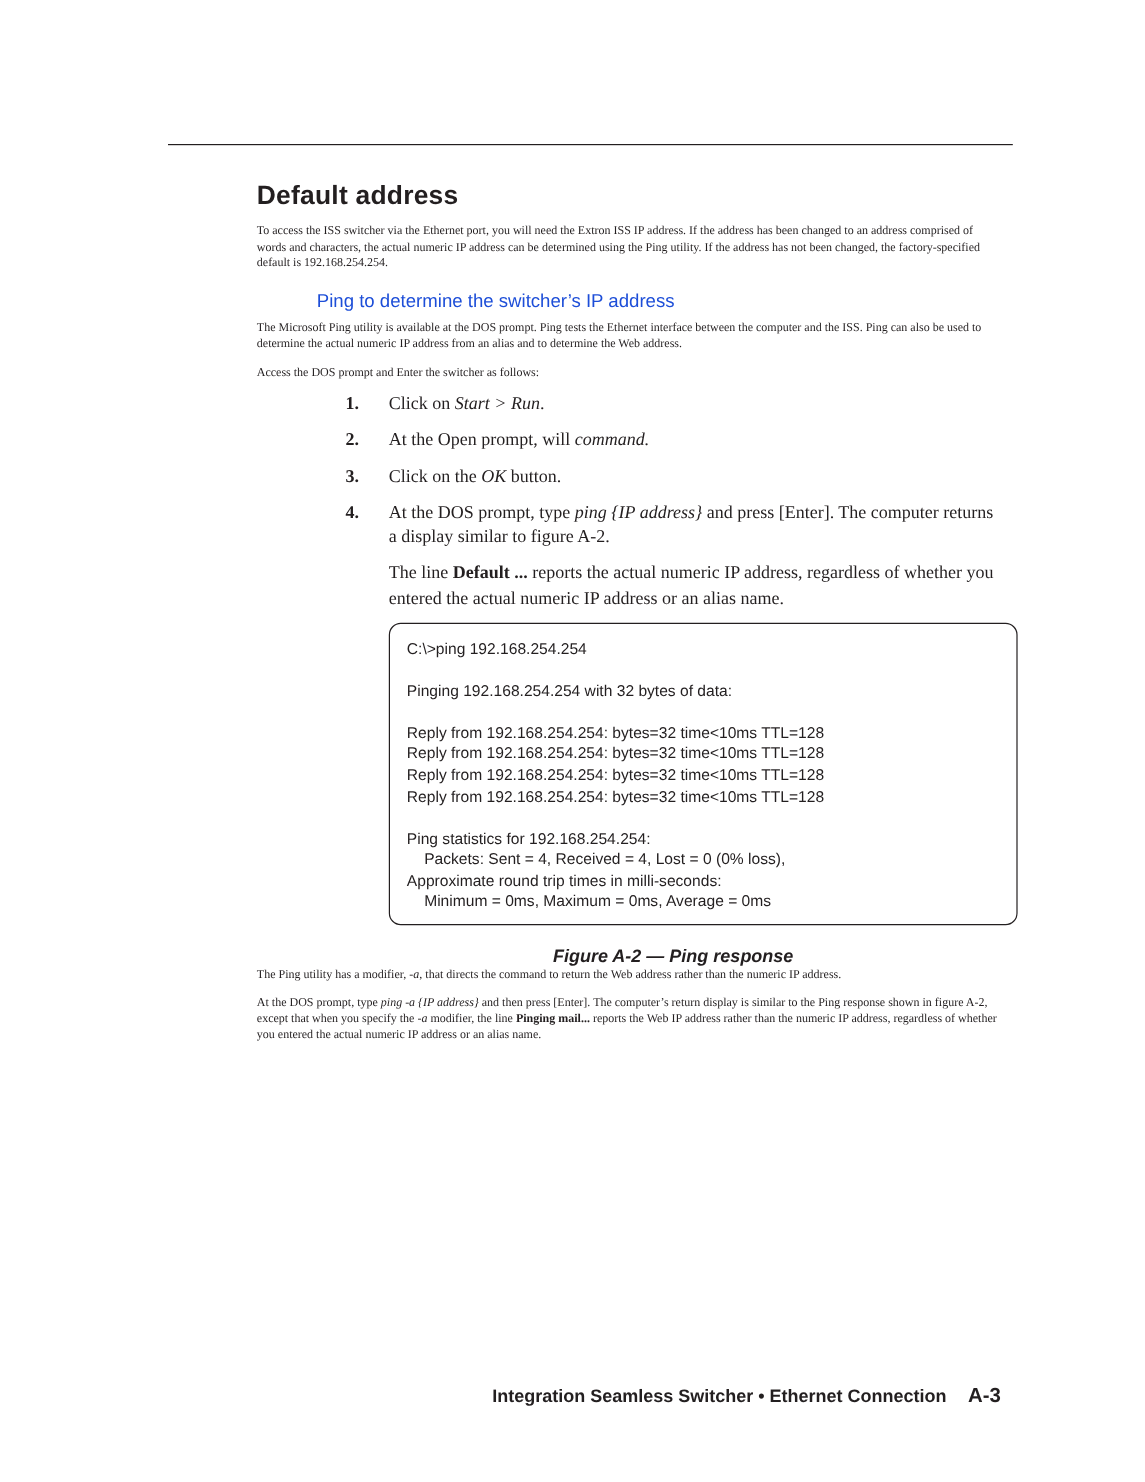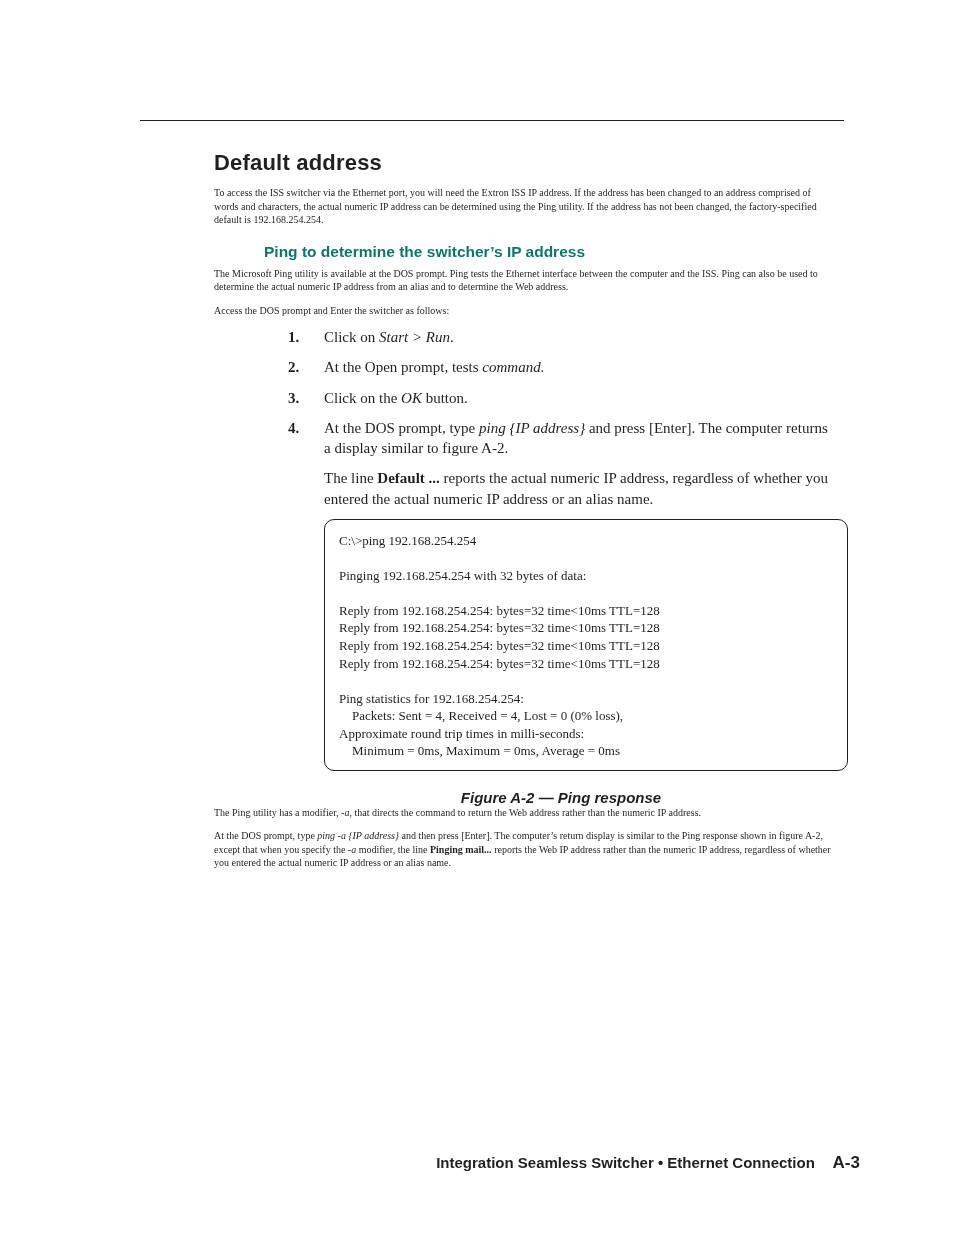--- a/index.html
+++ b/index.html
@@ -45,23 +45,23 @@
   .body-indent {
     margin-left: 74px;
   }
   p.body {
     font-size: 10px;
     line-height: 1.35;
     margin: 0 0 10px 0;
   }
   .h2 {
     font-family: "Segoe UI", "Helvetica Neue", Arial, sans-serif;
-    font-weight: 700;
+    font-weight: 400;
     font-size: 15.5px;
-    color: #0f766e;
+    color: #1d4ed8;
     margin: 16px 0 6px 50px;
   }
   .steps {
     margin-left: 74px;
   }
   .step {
     display: flex;
     margin: 0 0 10px 0;
     font-size: 15px;
     line-height: 1.35;
@@ -75,40 +75,40 @@
   .sub {
     margin: 0 0 10px 110px;
     font-size: 15px;
     line-height: 1.35;
   }
   .codebox {
     margin: 8px 0 14px 110px;
     border: 1px solid #231f20;
     border-radius: 10px;
     padding: 12px 14px 10px 14px;
-    font-family: Liberation Serif, serif;
+    font-family: Liberation Sans, sans-serif;
     font-size: 13px;
     line-height: 1.35;
     white-space: pre;
     width: 494px;
   }
   .figcap {
     font-family: "Segoe UI", "Helvetica Neue", Arial, sans-serif;
     font-weight: 700;
     font-style: italic;
     font-size: 15px;
     margin: 18px 0 0 74px;
     text-align: center;
   }
   em.i { font-style: italic; }
   b.b { font-weight: 700; }
   .footer {
     position: absolute;
     bottom: 62px;
-    right: 94px;
+    right: 120px;
     font-size: 15px;
   }
   .footer .title {
     font-family: "Segoe UI", "Helvetica Neue", Arial, sans-serif;
     font-weight: 700;
   }
   .footer .pg {
     font-family: "Segoe UI", "Helvetica Neue", Arial, sans-serif;
     font-weight: 700;
     font-size: 17px;
@@ -132,21 +132,21 @@
     <p class="body body-indent">The Microsoft Ping utility is available at the DOS prompt.  Ping tests the Ethernet interface between the computer and the ISS.  Ping can also be used to determine the actual numeric IP address from an alias and to determine the Web address.</p>
     <p class="body body-indent">Access the DOS prompt and Enter the switcher as follows:</p>
 
     <div class="steps">
       <div class="step">
         <div class="step-num"><span>1</span>.</div>
         <div class="step-text"><span>Click on </span><em class="i">Start &gt; Run</em><span>.</span></div>
       </div>
       <div class="step">
         <div class="step-num"><span>2</span>.</div>
-        <div class="step-text"><span>At the Open prompt, tests </span><em class="i">command.</em><span></span></div>
+        <div class="step-text"><span>At the Open prompt, will </span><em class="i">command.</em><span></span></div>
       </div>
       <div class="step">
         <div class="step-num"><span>3</span>.</div>
         <div class="step-text"><span>Click on the </span><em class="i">OK</em><span> button.</span></div>
       </div>
       <div class="step">
         <div class="step-num"><span>4</span>.</div>
         <div class="step-text"><span>At the DOS prompt, type </span><em class="i">ping {IP address}</em><span> and press [Enter].  The computer returns a display similar to figure A-2.</span></div>
       </div>
     </div>

